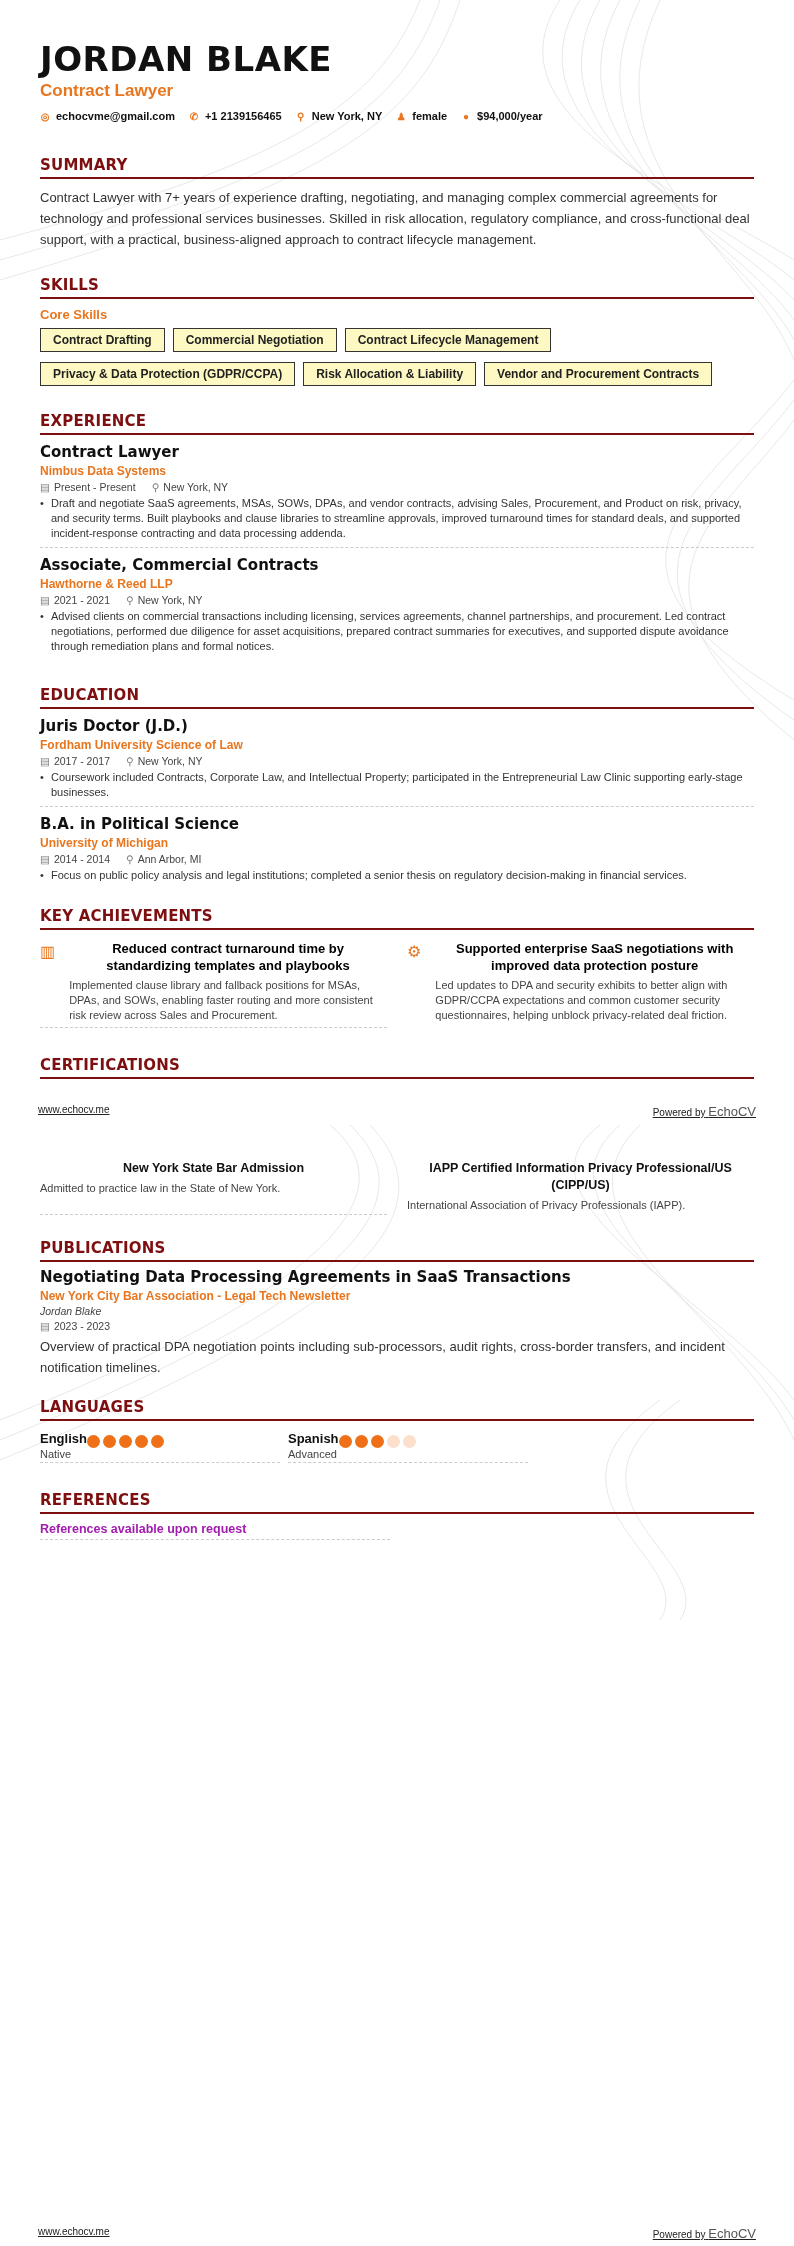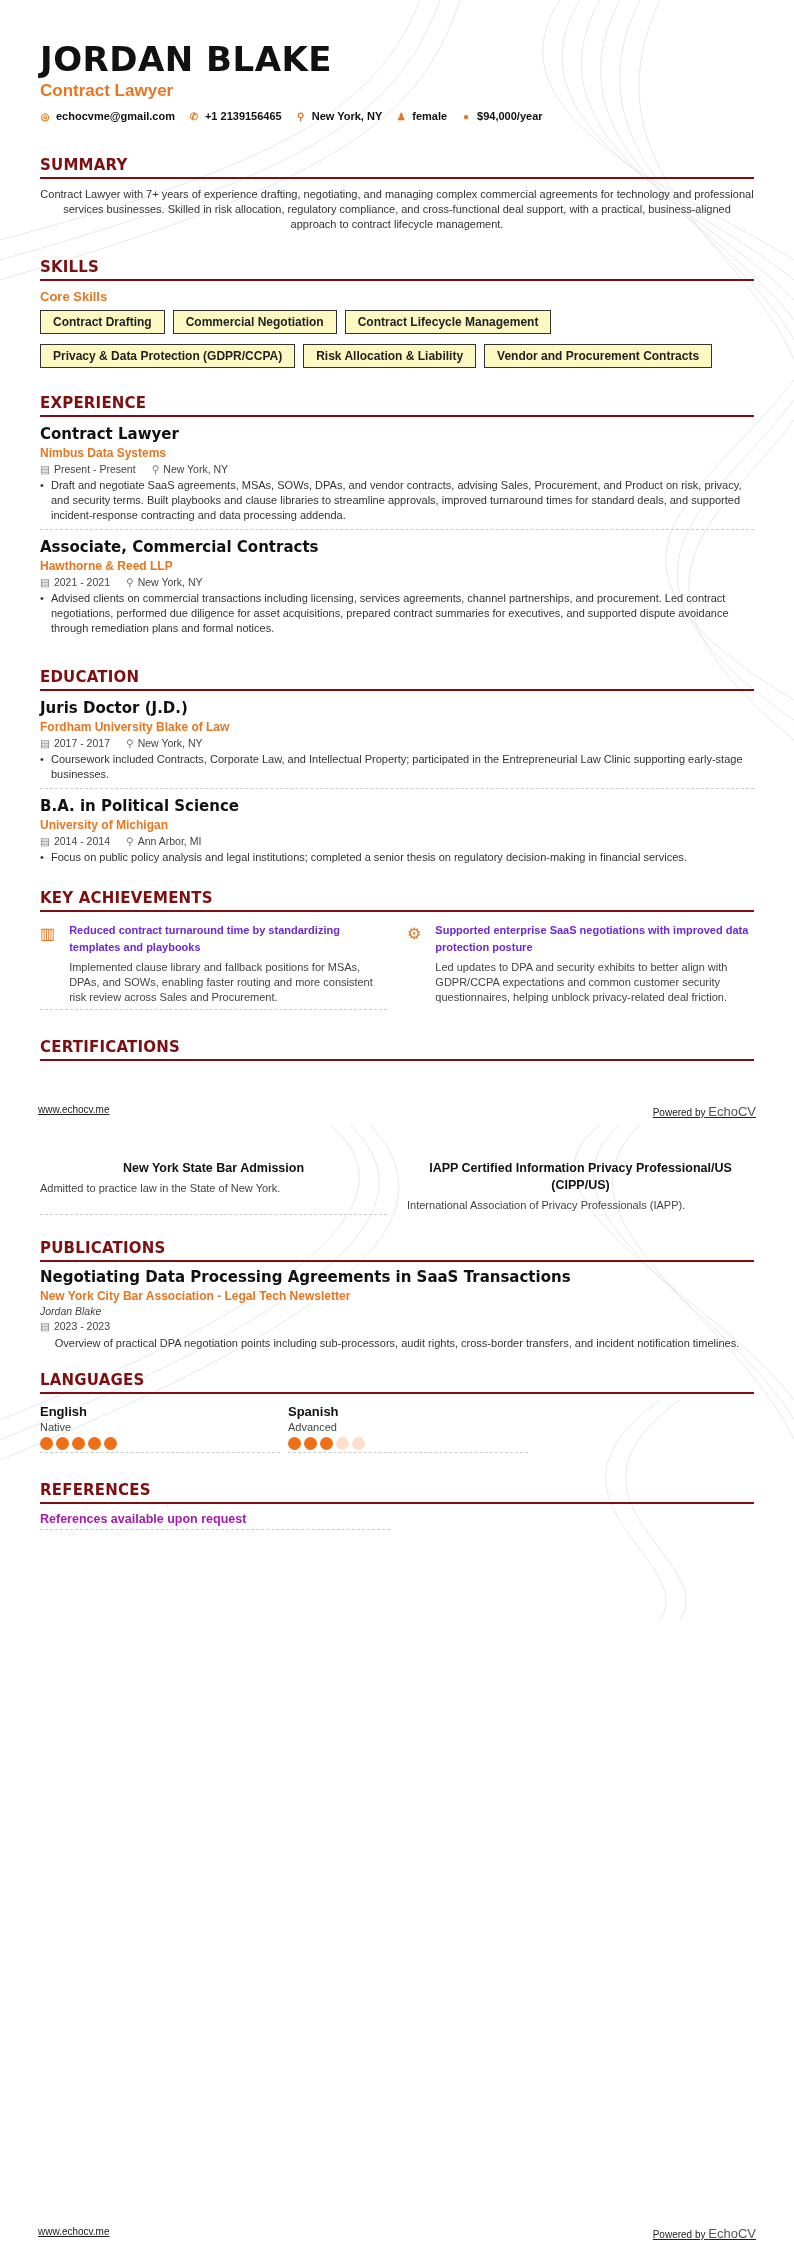--- a/index.html
+++ b/index.html
@@ -7,48 +7,48 @@
   body { font-family: "Liberation Sans", sans-serif; color: #222; position: relative; height: 2246px; overflow: hidden; }
   .bg-waves { position: absolute; inset: 0; pointer-events: none; z-index: 0; }
   .page { position: relative; z-index: 1; padding: 0 40px; }
   .name { font-family: "DejaVu Sans", sans-serif; font-weight: 800; font-size: 34px; letter-spacing: 0.5px; color: #111; padding-top: 40px; line-height: 38px; }
   .role { color: #e8761f; font-weight: 700; font-size: 17px; margin-top: 3px; }
   .contacts { display: flex; gap: 14px; margin-top: 9px; font-size: 11px; font-weight: 700; color: #111; align-items: center; }
   .contact { display: flex; align-items: center; gap: 6px; }
   .ci { color: #e8761f; font-size: 10px; width: 10px; text-align: center; }
   .section { margin-top: 26px; }
   .sec-title { font-family: "DejaVu Sans", sans-serif; font-weight: 700; font-size: 15px; color: #7d0f10; padding-bottom: 3px; border-bottom: 2.5px solid #7d0f10; letter-spacing: 0.2px; }
-  .para { font-size: 11px; line-height: 15px; color: #333; margin-top: 8px; text-align: center; }
+  .para { font-size: 13px; line-height: 21px; color: #333; margin-top: 8px; }
   .subhead { color: #e8761f; font-weight: 700; font-size: 13px; margin-top: 8px; }
   .chips { display: flex; flex-wrap: wrap; gap: 10px 8px; margin-top: 6px; }
   .chip { border: 1.3px solid #333; padding: 4px 12px; font-size: 12px; font-weight: 700; color: #222; background: #fef9c3; }
   .entry { padding: 8px 0 6px; border-bottom: 1px dashed #ccc; }
   .entry:last-child { border-bottom: none; }
   .e-title { font-family: "DejaVu Sans", sans-serif; font-weight: 700; font-size: 15px; color: #111; }
   .e-org { color: #e8761f; font-weight: 700; font-size: 12px; margin-top: 3px; }
   .meta { display: flex; gap: 16px; font-size: 10.5px; color: #444; margin-top: 3px; }
   .meta span.i { color: #777; margin-right: 4px; }
   .bullet { font-size: 11px; line-height: 15px; color: #333; margin-top: 3px; padding-left: 11px; position: relative; }
   .bullet::before { content: "•"; position: absolute; left: 0; top: 0; }
   .ach-grid { display: grid; grid-template-columns: 1fr 1fr; gap: 20px; margin-top: 10px; }
   .ach { display: flex; gap: 14px; padding-bottom: 4px; }
   .ach.dashed { border-bottom: 1px dashed #ccc; }
   .ach-icon { width: 22px; color: #e8761f; font-size: 16px; padding-top: 2px; }
-  .ach-title { font-weight: 700; font-size: 11px; line-height: 17px; color: #6d28d9; }
+  .ach-title { font-weight: 700; font-size: 13px; line-height: 17px; color: #000000; text-align: center; }
   .ach-desc { font-size: 11px; line-height: 15px; color: #444; margin-top: 4px; }
   .footer { position: absolute; left: 38px; right: 38px; display: flex; justify-content: space-between; font-size: 10px; color: #222; z-index: 2; text-decoration: underline; }
   .footer .brand { font-size: 13px; color: #555; }
   .cert-grid { display: grid; grid-template-columns: 1fr 1fr; gap: 20px; }
   .cert { padding-bottom: 4px; }
   .cert.dashed { border-bottom: 1px dashed #ccc; }
   .cert-title { font-weight: 700; font-size: 12.5px; line-height: 17px; color: #111; text-align: center; }
   .cert-desc { font-size: 11px; color: #444; margin-top: 5px; }
   .pub-author { font-style: italic; font-size: 10.5px; color: #444; margin-top: 2px; }
   .lang-grid { display: grid; grid-template-columns: 240px 240px; gap: 8px; margin-top: 10px; }
-  .lang { display: flex; justify-content: flex-start; border-bottom: 1px dashed #ccc; padding-bottom: 2px; flex-direction: column; }
+  .lang { display: flex; justify-content: flex-start; border-bottom: 1px dashed #ccc; padding-bottom: 2px; }
   .lang-name { font-weight: 700; font-size: 13px; color: #111; }
   .lang-level { font-size: 11px; color: #444; margin-top: 2px; }
   .dots { display: flex; gap: 3px; padding-top: 4px; }
   .dot { width: 13px; height: 13px; border-radius: 50%; background: #f07018; }
   .dot.off { background: #fde0cc; }
   .ref { font-weight: 700; font-size: 12.5px; color: #a21caf; margin-top: 8px; padding-bottom: 3px; border-bottom: 1px dashed #ccc; width: 350px; }
 </style>
 </head>
 <body>
 
@@ -140,21 +140,21 @@
         <span><span class="i">⚲</span><span>New York, NY</span></span>
       </div>
       <div class="bullet">Advised clients on commercial transactions including licensing, services agreements, channel partnerships, and procurement. Led contract negotiations, performed due diligence for asset acquisitions, prepared contract summaries for executives, and supported dispute avoidance through remediation plans and formal notices.</div>
     </div>
   </div>
 
   <div class="section">
     <div class="sec-title">EDUCATION</div>
     <div class="entry">
       <div class="e-title">Juris Doctor (J.D.)</div>
-      <div class="e-org">Fordham University Blake of Law</div>
+      <div class="e-org">Fordham University Science of Law</div>
       <div class="meta">
         <span><span class="i">▤</span><span>2017 - 2017</span></span>
         <span><span class="i">⚲</span><span>New York, NY</span></span>
       </div>
       <div class="bullet">Coursework included Contracts, Corporate Law, and Intellectual Property; participated in the Entrepreneurial Law Clinic supporting early-stage businesses.</div>
     </div>
     <div class="entry">
       <div class="e-title">B.A. in Political Science</div>
       <div class="e-org">University of Michigan</div>
       <div class="meta">

